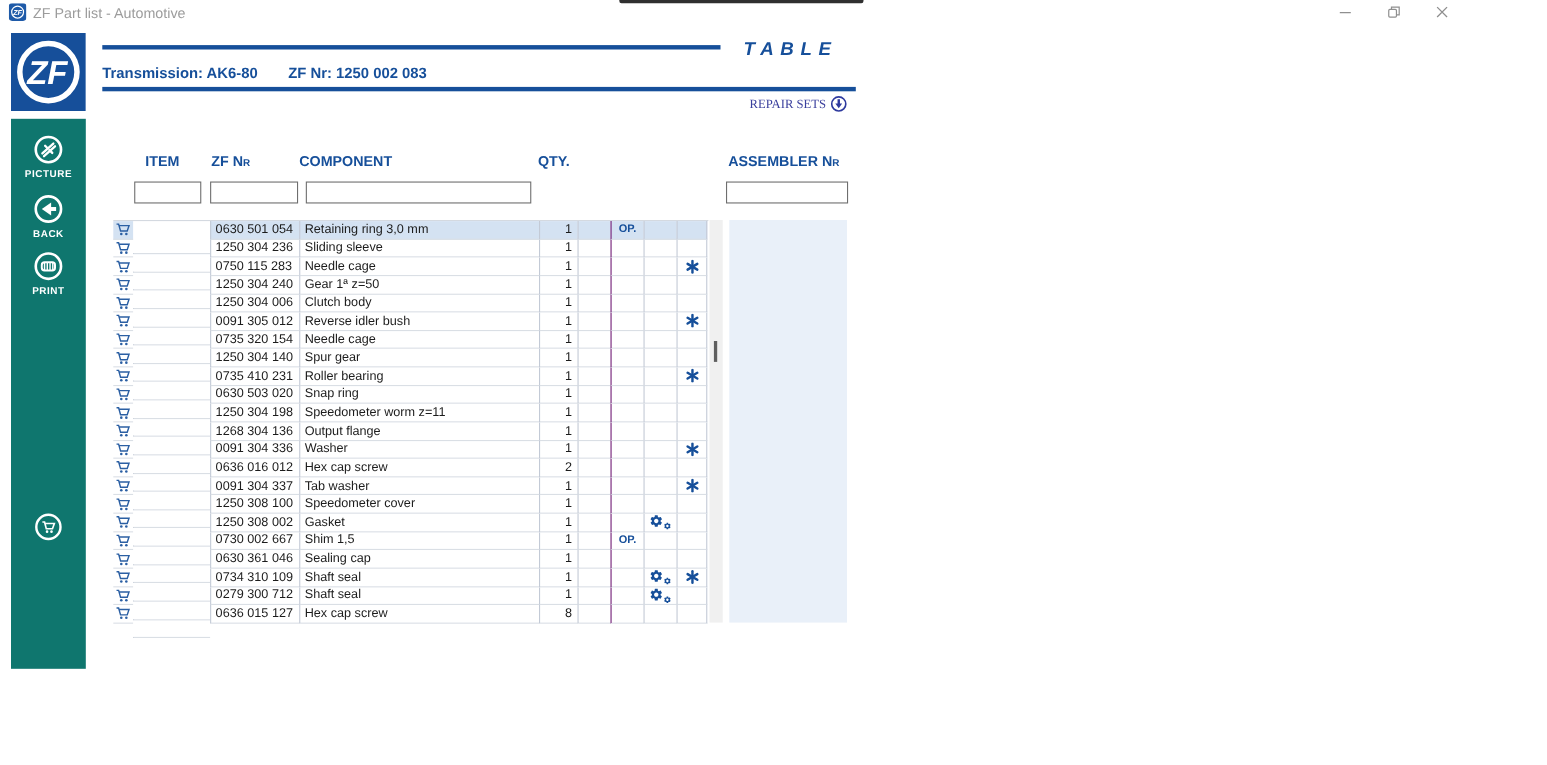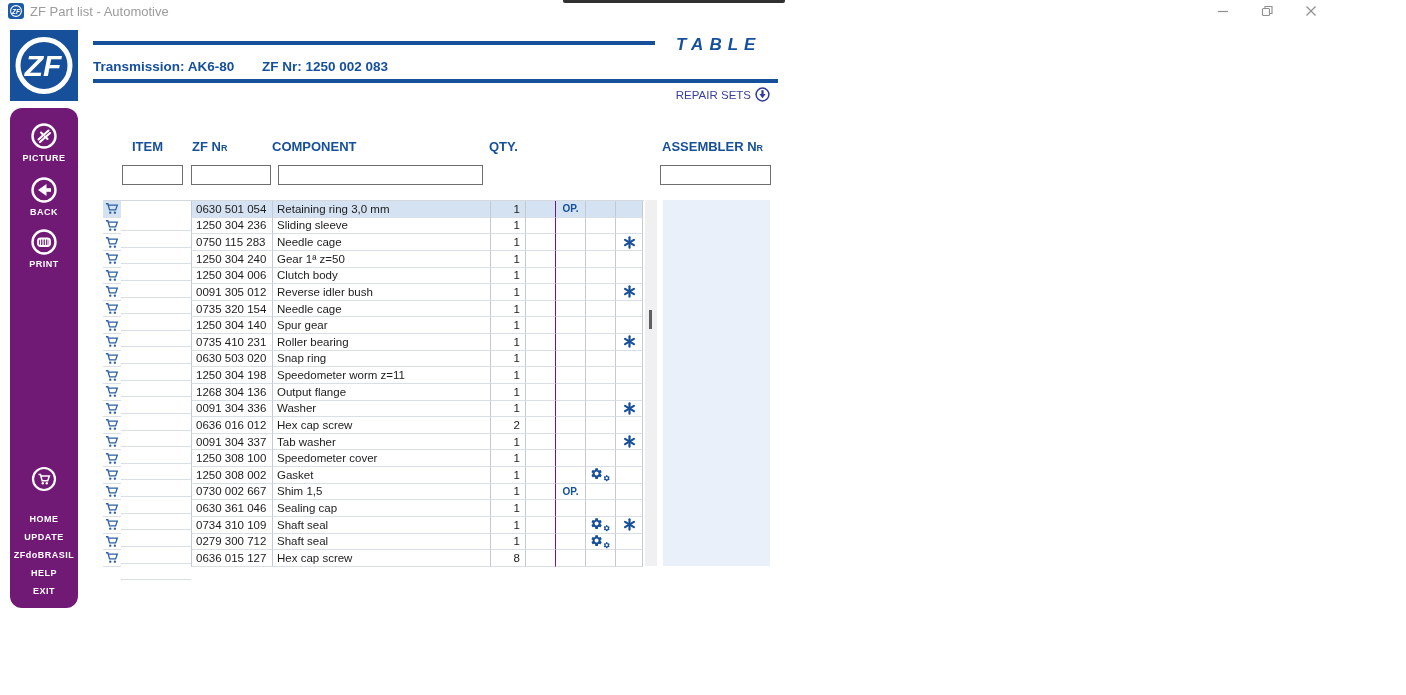--- a/index.html
+++ b/index.html
@@ -10,39 +10,39 @@
   
   .top-artifact { left:563px; top:0; width:222px; height:3px; background:#1e1e1e;
                   border-radius:0 0 2px 2px; opacity:.92; }
   .app-icon { left:8px; top:3px; width:16px; height:16px; }
   .win-title { left:30px; top:4px; font-size:13px; color:#9c9c9c; }
   .win-btn { top:0; width:34px; height:22px; display:flex; align-items:center; justify-content:center; }
   .win-btn.min { left:1206px; } .win-btn.res { left:1250px; } .win-btn.cls { left:1294px; }
 
   
   .logo { left:10px; top:30px; width:68px; height:71px; }
-  .sidebar { left:10px; top:108px; width:68px; height:500px; background:#701a75;border-radius:12px; }
+  .sidebar { left:10px; top:108px; width:68px; height:500px; background:#0f766e; }
   .side-btn { position:absolute; left:0; width:68px; display:flex; flex-direction:column;
               align-items:center; gap:3px; }
   .side-btn .lbl { color:#fff; font-size:9px; font-weight:bold; letter-spacing:.5px; }
   .sb-picture { top:14px; } .sb-back { top:68px; } .sb-print { top:120px; }
   .sb-cart { top:358px; }
   .side-links { position:absolute; left:0; top:402px; width:68px; }
   .side-link { display:block; width:68px; height:18px; line-height:18px; text-align:center;
                color:#fff; font-size:9px; font-weight:bold; letter-spacing:.5px; }
 
   
   .rule1 { left:93px; top:41px; width:562px; height:4px; background:#164f9a; }
   .rule2 { left:93px; top:79px; width:685px; height:4px; background:#164f9a; }
   .view-label { left:676px; top:35px; width:100px; color:#164f9a; font-size:17px;
                 font-weight:bold; font-style:italic; letter-spacing:6px; white-space:nowrap; }
   .trans { left:93px; top:59px; color:#164f9a; font-size:13.5px; font-weight:bold; }
   .zfnr  { left:262px; top:59px; color:#164f9a; font-size:13.5px; font-weight:bold; }
   .repair { left:93px; top:87px; width:677px; text-align:right; color:#3a3f9d;
-            font-size:11.5px; display:flex; justify-content:flex-end; align-items:center; gap:4px; }
+            font-size:11.5px; display:flex; justify-content:flex-end; align-items:center; gap:4px;font-family:Liberation Serif, serif; }
 
   
   .col-head { top:139px; color:#164f9a; font-size:13px; font-weight:bold;
               font-variant:small-caps; white-space:nowrap; }
   .ch-item { left:132px; } .ch-zf { left:192px; } .ch-comp { left:272px; }
   .ch-qty { left:489px; } .ch-asm { left:662px; }
   .filter { top:165px; height:20px; border:1px solid #6e6e6e; background:#fff;
             font-size:11.5px; padding:0 3px; }
   .f-item { left:122px; width:61px; } .f-zf { left:191px; width:80px; }
   .f-comp { left:278px; width:205px; } .f-asm { left:660px; width:111px; }
@@ -144,27 +144,20 @@
 
   <div class="side-btn sb-cart">
     <svg width="26" height="26" viewBox="0 0 26 26">
       <circle cx="13" cy="13" r="11" fill="none" stroke="#fff" stroke-width="2.2"></circle>
       <path d="M7.5 8.5 h2 l1.6 6.2 h5.6 l1.7-4.8 H10" fill="none" stroke="#fff" stroke-width="1.5"></path>
       <circle cx="11.8" cy="17.3" r="1.2" fill="#fff"></circle>
       <circle cx="15.8" cy="17.3" r="1.2" fill="#fff"></circle>
     </svg>
   </div>
 
-  <div class="side-links">
-    <a class="side-link">HOME</a>
-    <a class="side-link">UPDATE</a>
-    <a class="side-link">ZFdoBRASIL</a>
-    <a class="side-link">HELP</a>
-    <a class="side-link">EXIT</a>
-  </div>
 </nav>
 
 <div class="abs rule1"></div>
 <div class="abs view-label">TABLE</div>
 <div class="abs trans">Transmission: AK6-80</div>
 <div class="abs zfnr">ZF Nr: 1250 002 083</div>
 <div class="abs rule2"></div>
 
 <div class="abs repair">
   <span>REPAIR SETS</span>

